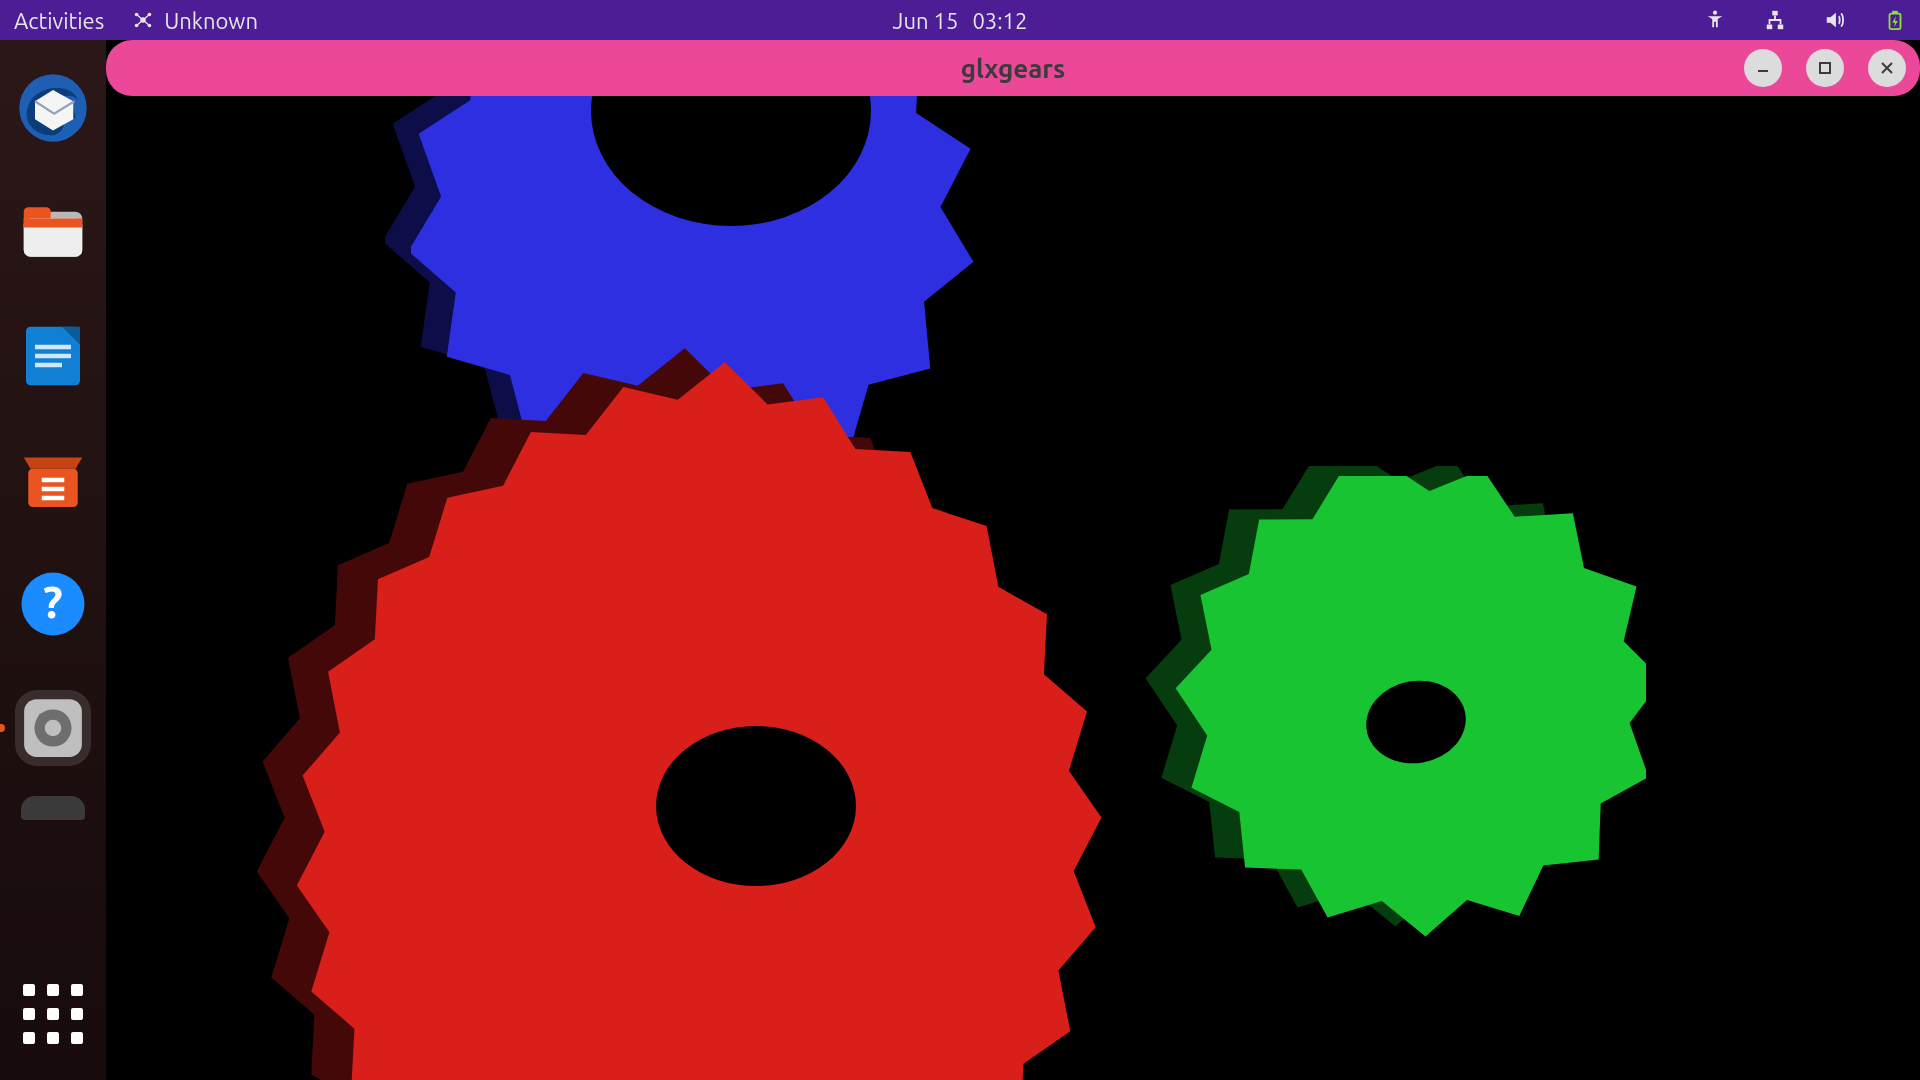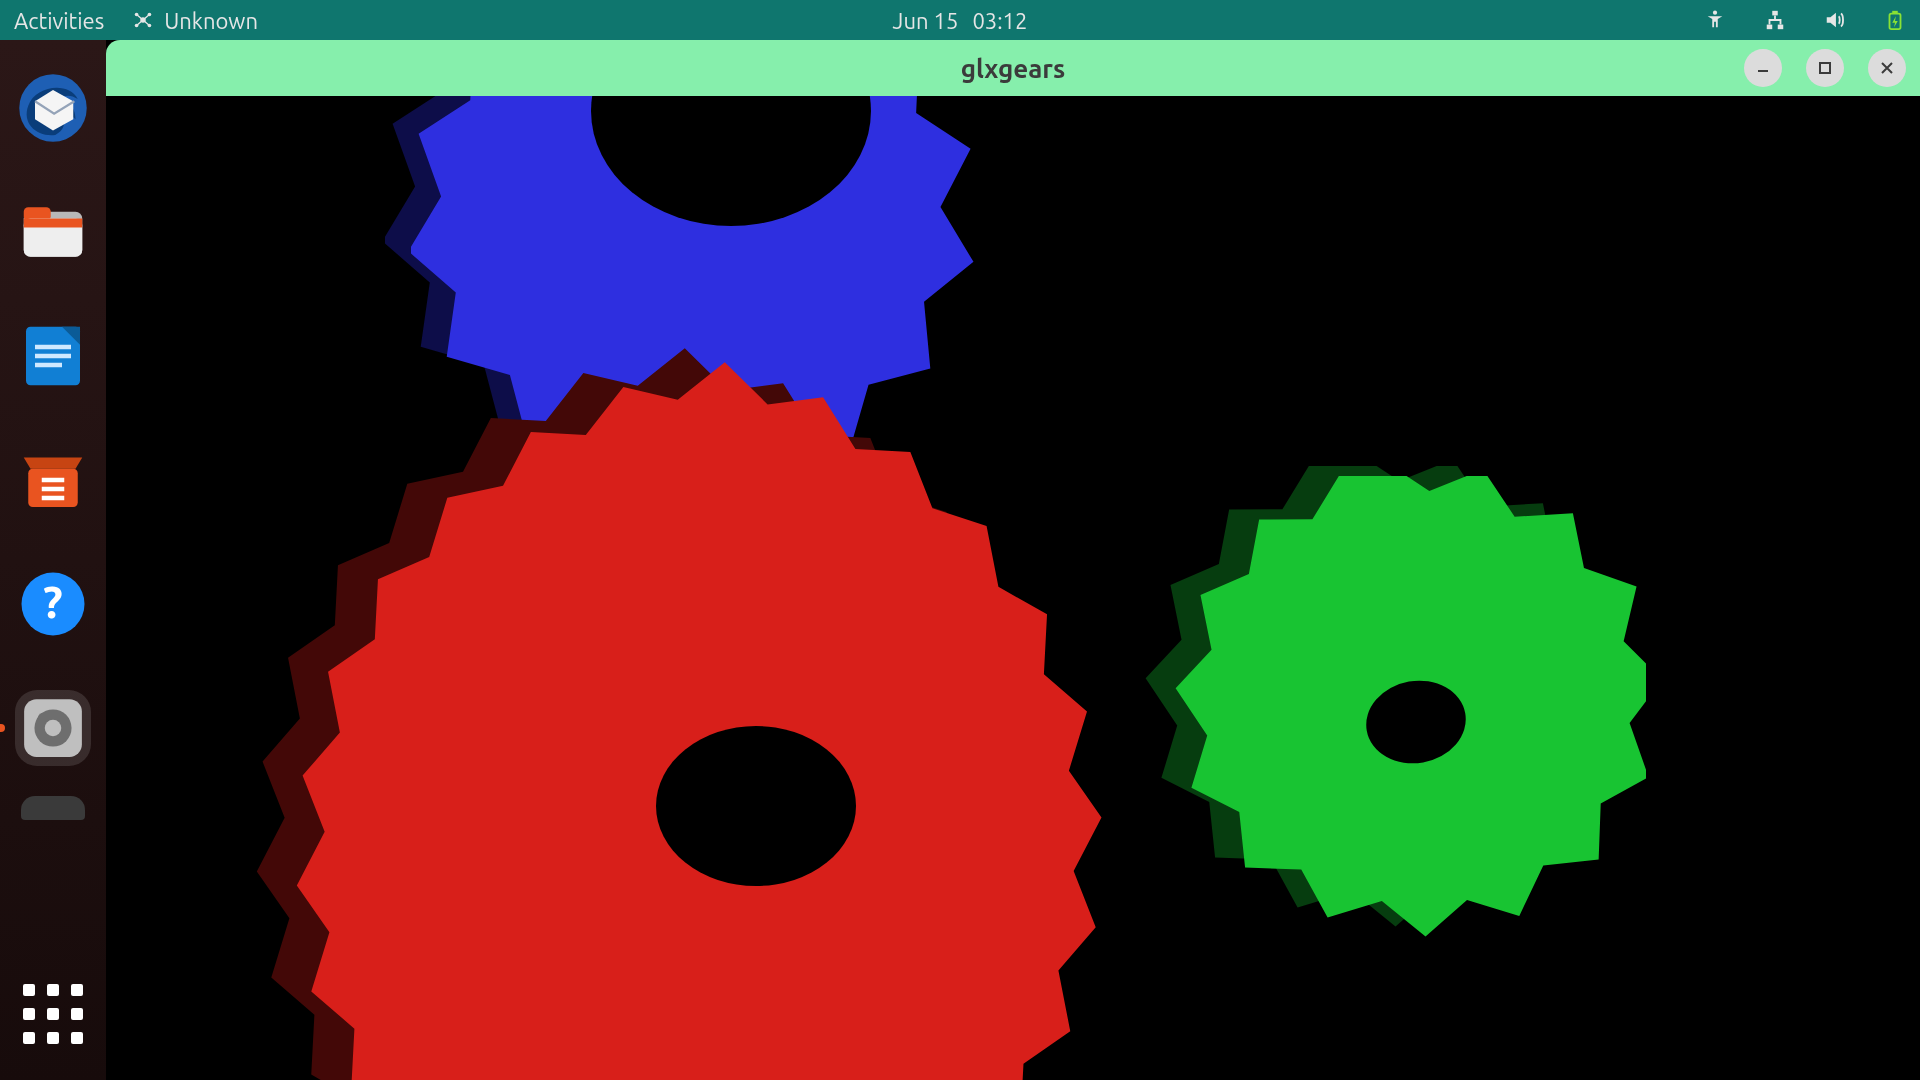--- a/index.html
+++ b/index.html
@@ -1,21 +1,21 @@
 <!DOCTYPE html>
 <html><head>
 <meta charset="utf-8">
 <style>
   * { margin: 0; padding: 0; box-sizing: border-box; }
   html, body { width: 1920px; height: 1080px; overflow: hidden; font-family: Ubuntu, "Segoe UI", sans-serif; background: #000; }
 
   
   .topbar {
     position: absolute; top: 0; left: 0; right: 0; height: 40px;
-    background: #0f766e; color: #e6e6e6; display: flex; align-items: center;
+    background: #4c1d95; color: #e6e6e6; display: flex; align-items: center;
     font-size: 22px; z-index: 100; padding: 12px 14px;
   }
   .topbar .spacer { flex: 1; }
   .topbar .item { margin-right: 28px; display: flex; align-items: center; gap: 10px; cursor: pointer; }
   .topbar .clock { position: absolute; left: 50%; transform: translateX(-50%); display: flex; gap: 14px; }
   .topbar .status { display: flex; align-items: center; gap: 38px; margin-left: auto; }
   .topbar svg { width: 22px; height: 22px; fill: #e6e6e6; }
 
   
   .dock {
@@ -40,24 +40,25 @@
     gap: 12px; justify-content: center; align-content: center; cursor: pointer;
   }
   .dock .apps-grid span { background: #fff; border-radius: 2px; }
 
   
   .window {
     position: absolute; top: 40px; left: 106px; right: 0; bottom: 0;
     display: flex; flex-direction: column; background: #000;
   }
   .titlebar {
-    height: 56px; background: #86efac; color: #3b3b3b;
+    height: 56px; background: #ec4899; color: #3b3b3b;
     display: flex; align-items: center; justify-content: center;
     font-size: 26px; font-weight: 600; position: relative;
     border-top-left-radius: 14px;
+    border-radius: 26px;
   }
   .winbtns { position: absolute; right: 14px; top: 50%; transform: translateY(-50%); display: flex; gap: 24px; }
   .winbtn {
     width: 38px; height: 38px; border-radius: 50%; background: #dcdcdc;
     display: flex; align-items: center; justify-content: center; cursor: pointer;
   }
   .winbtn svg { width: 16px; height: 16px; stroke: #3b3b3b; stroke-width: 2; fill: none; }
 
   .canvas { flex: 1; background: #000; position: relative; overflow: hidden; }
 

